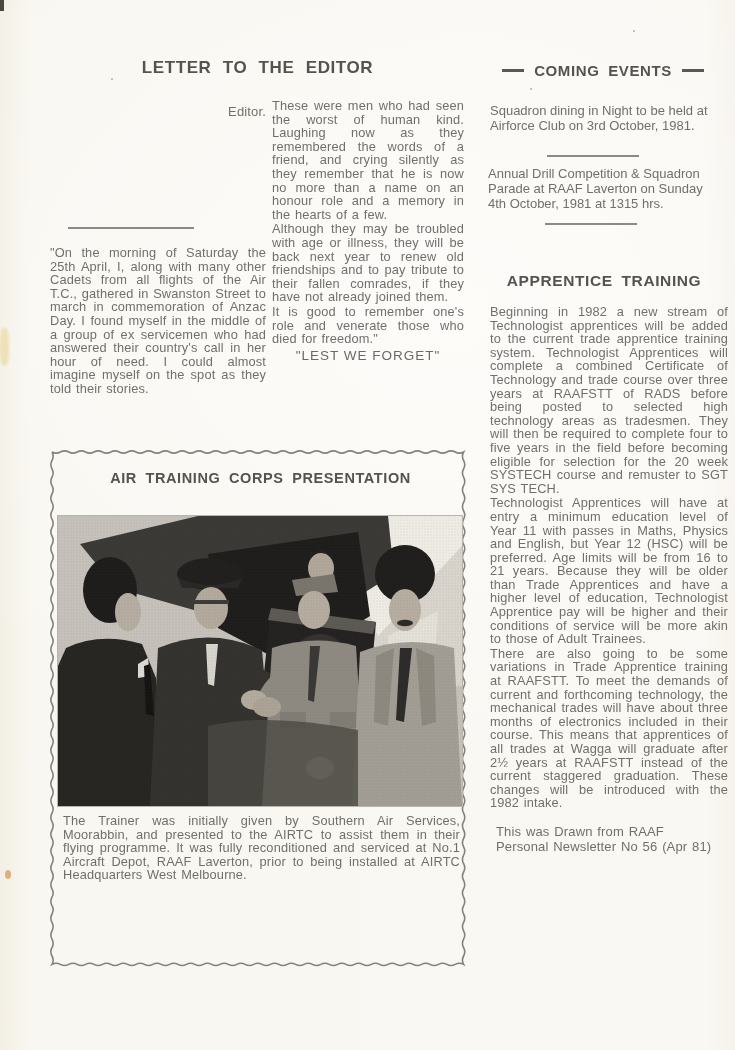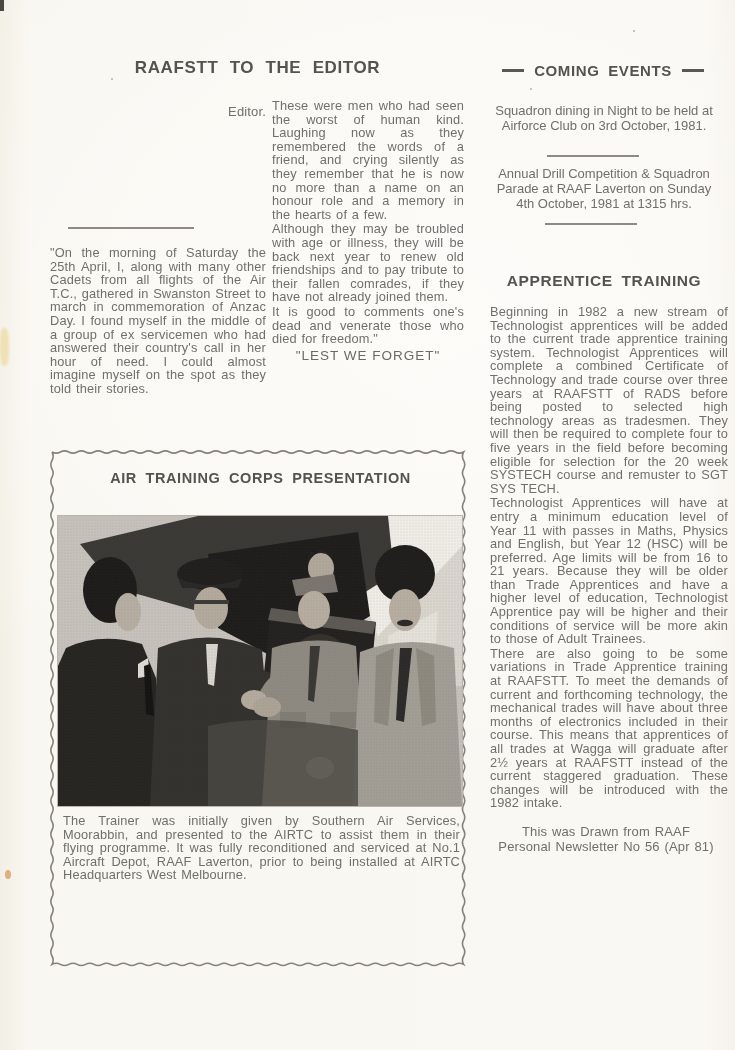--- a/index.html
+++ b/index.html
@@ -19,21 +19,21 @@
   }
   .body-text p{margin:0 0 1px 0;}
   .heading{
     font-weight:bold;color:#55534f;letter-spacing:.6px;
     text-align:center;white-space:nowrap;
   }
   .h-main{font-size:17px;word-spacing:6px;}
   .h-side{font-size:15px;word-spacing:4px;display:flex;align-items:center;justify-content:center;gap:10px;}
   .h-dash{width:22px;height:2.5px;background:#5a5854;display:inline-block;}
   .rule{height:2px;background:#8d8a84;}
-  .centered-note{text-align:center;color:#716f6b;font-size:13px;line-height:15px;}
+  .centered-note{text-align:left;color:#716f6b;font-size:13px;line-height:15px;}
   .signoff{text-align:right;font-size:13px;color:#716f6b;margin-top:6px;}
   .stamp-box{left:48px;top:448px;width:425px;height:524px;}
   .stamp-box svg.border{position:absolute;left:0;top:0;}
   .photo{
     left:10px;top:68px;width:404px;height:290px;position:absolute;
     outline:1px solid #b9b5ad;background:#cdc9c2;
   }
   .caption{left:15px;top:366px;width:397px;position:absolute;}
   .closing{font-size:13.5px;letter-spacing:1px;color:#6b6966;text-align:center;}
   .credit{margin-top:14px;}
@@ -45,34 +45,34 @@
 </head>
 <body>
 
 <div class="abs corner-mark"></div>
 <div class="abs smudge-a"></div>
 <div class="abs smudge-b"></div>
 <div class="speck" style="left:633px;top:30px"></div>
 <div class="speck" style="left:111px;top:78px"></div>
 <div class="speck" style="left:530px;top:88px"></div>
 
-<div class="abs heading h-main" style="left:50px;top:58px;width:415px;">RAAFSTT TO THE EDITOR</div>
+<div class="abs heading h-main" style="left:50px;top:58px;width:415px;">LETTER TO THE EDITOR</div>
 
 <div class="abs body-text" style="left:50px;top:99px;width:216px;">
   <div class="signoff">Editor.</div>
 </div>
 <div class="abs rule" style="left:68px;top:227px;width:126px;"></div>
 <div class="abs body-text" style="left:50px;top:246px;width:216px;">
   <p>"On the morning of Saturday the 25th April, I, along with many other Cadets from all flights of the Air T.C., gathered in Swanston Street to march in commemoration of Anzac Day. I found myself in the middle of a group of ex servicemen who had answered their country's call in her hour of need. I could almost imagine myself on the spot as they told their stories.</p>
 </div>
 
 <div class="abs body-text" style="left:272px;top:99px;width:192px;">
   <p>These were men who had seen the worst of human kind. Laughing now as they remembered the words of a friend, and crying silently as they remember that he is now no more than a name on an honour role and a memory in the hearts of a few.</p>
   <p>Although they may be troubled with age or illness, they will be back next year to renew old friendships and to pay tribute to their fallen comrades, if they have not already joined them.</p>
-  <p>It is good to comments one's dead and venerate those who died for freedom."</p>
+  <p>It is good to remember one's role and venerate those who died for freedom."</p>
 </div>
 <div class="abs closing" style="left:272px;top:348px;width:192px;">"LEST WE FORGET"</div>
 
 <div class="abs heading h-side" style="left:488px;top:62px;width:230px;">
   <span class="h-dash"></span>
   <span>COMING EVENTS</span>
   <span class="h-dash"></span>
 </div>
 <div class="abs centered-note" style="left:490px;top:103px;width:228px;">Squadron dining in Night to be held at Airforce Club on 3rd October, 1981.</div>
 <div class="abs rule" style="left:547px;top:155px;width:92px;"></div>

